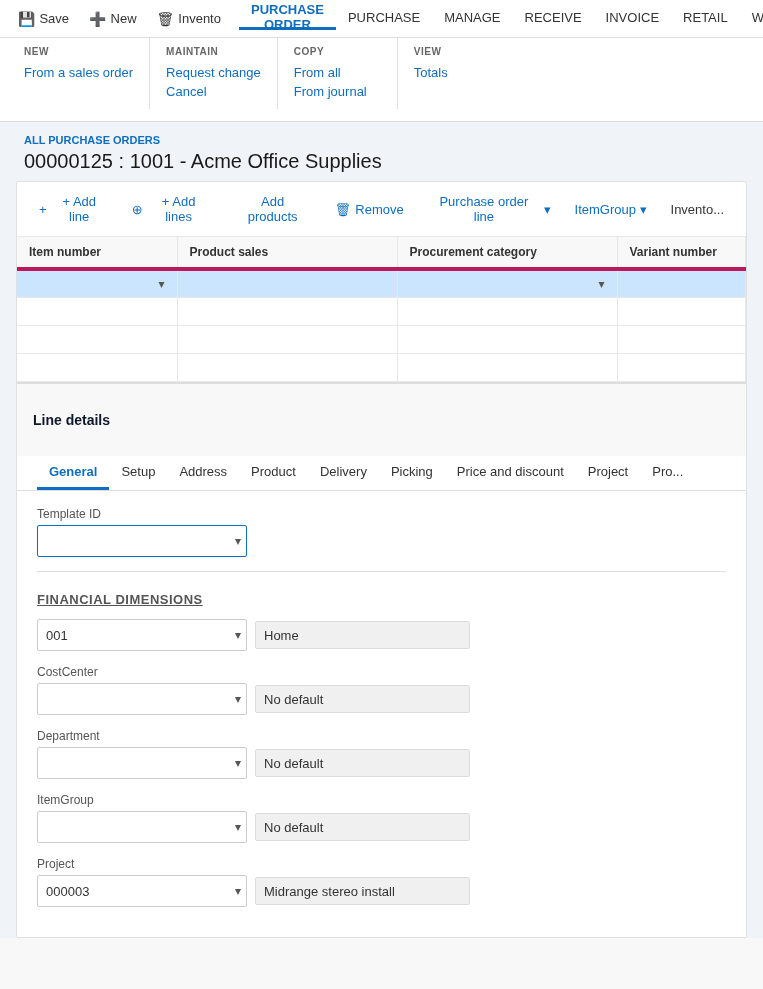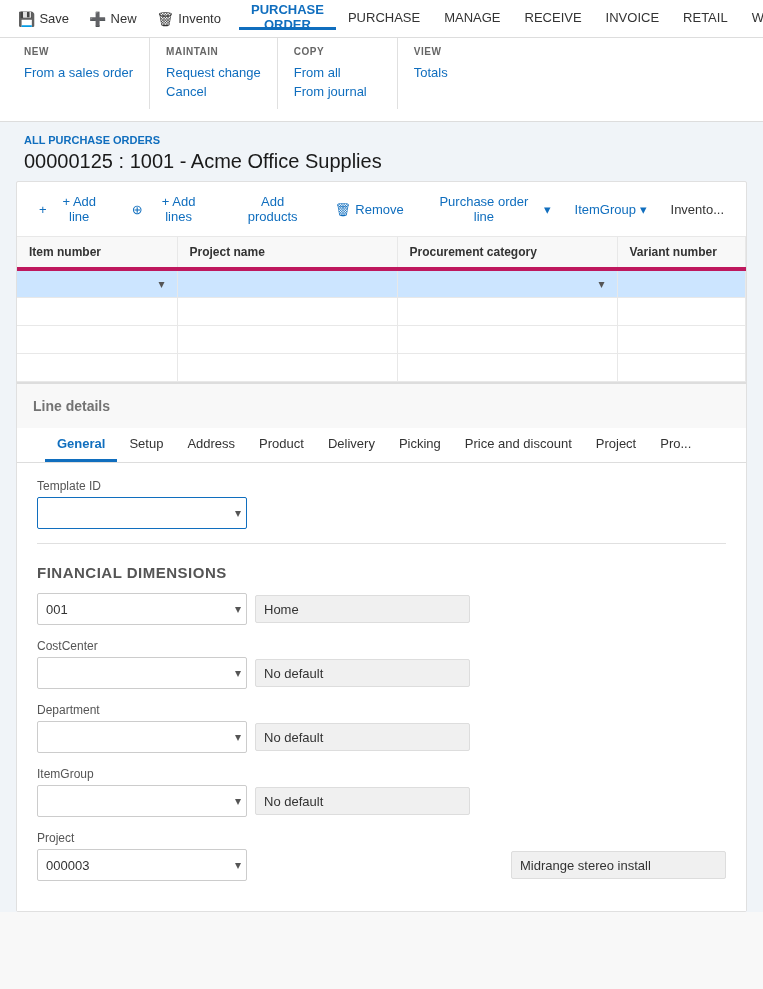--- a/index.html
+++ b/index.html
@@ -171,30 +171,30 @@
     .grid-dropdown-arrow {
       color: #555;
       font-size: 12px;
     }
     .grid-empty-rows td { height: 28px; border-bottom: 1px solid #e8e8e8; }
 
     
     .line-details-header {
       background: #f8f8f8;
       border-top: 2px solid #ddd;
-      padding: 14px 16px;
+      padding: 28px 16px;
       font-weight: 600;
       font-size: 14px;
-      color: #737373;
+      color: #0f172a;
     }
     .line-details-tabs {
       display: flex;
       background: #fff;
       border-bottom: 1px solid #ddd;
-      padding: 0 28px;
+      padding: 0 20px;
       overflow: hidden;
     }
     .line-tab {
       padding: 8px 12px;
       font-size: 13px;
       color: #333;
       cursor: pointer;
       border-bottom: 3px solid transparent;
       white-space: nowrap;
     }
@@ -253,27 +253,28 @@
       border: 1px solid #ddd;
       border-radius: 2px;
       padding: 4px 8px;
       font-size: 13px;
       color: #333;
       vertical-align: top;
       margin-left: 4px;
       line-height: 20px;
     }
     .section-title {
-      font-size: 15px;
+      font-size: 13px;
       font-weight: 700;
       text-transform: uppercase;
       letter-spacing: 0.5px;
       color: #555;
       margin-bottom: 12px;
       margin-top: 20px;
+      text-decoration: underline;
     }
     .separator { border: none; border-top: 1px solid #e0e0e0; margin: 12px 0; }
   </style>
 </head>
 <body>
 
 <div class="toolbar">
   <button class="toolbar-btn">
     <span class="icon">💾</span>
     <span>Save</span>
@@ -370,21 +371,21 @@
     </div>
 
     <div style="overflow-x:auto;">
       <table class="data-grid">
         <thead>
           <tr>
             <th style="width:160px;">
               <span>Item number</span>
             </th>
             <th style="width:220px;">
-              <span>Project name</span>
+              <span>Product sales</span>
             </th>
             <th style="width:220px;">
               <span>Procurement category</span>
             </th>
             <th style="min-width:100px;">
               <span>Variant number</span>
             </th>
           </tr>
         </thead>
         <tbody>
@@ -510,21 +511,21 @@
           <div class="form-input-wrapper">
             <input type="text" class="form-input normal-border" style="">
             <span class="form-input-arrow">▾</span>
           </div>
           <div class="form-static-value">No default</div>
         </div>
       </div>
 
       <div class="form-field">
         <label class="form-label">Project</label>
-        <div style="display:flex;align-items:center;gap:4px;justify-content:space-between;">
+        <div style="display:flex;align-items:center;gap:4px;">
           <div class="form-input-wrapper">
             <input type="text" class="form-input normal-border" value="000003" style="">
             <span class="form-input-arrow">▾</span>
           </div>
           <div class="form-static-value">Midrange stereo install</div>
         </div>
       </div>
 
     </div>
   </div>

